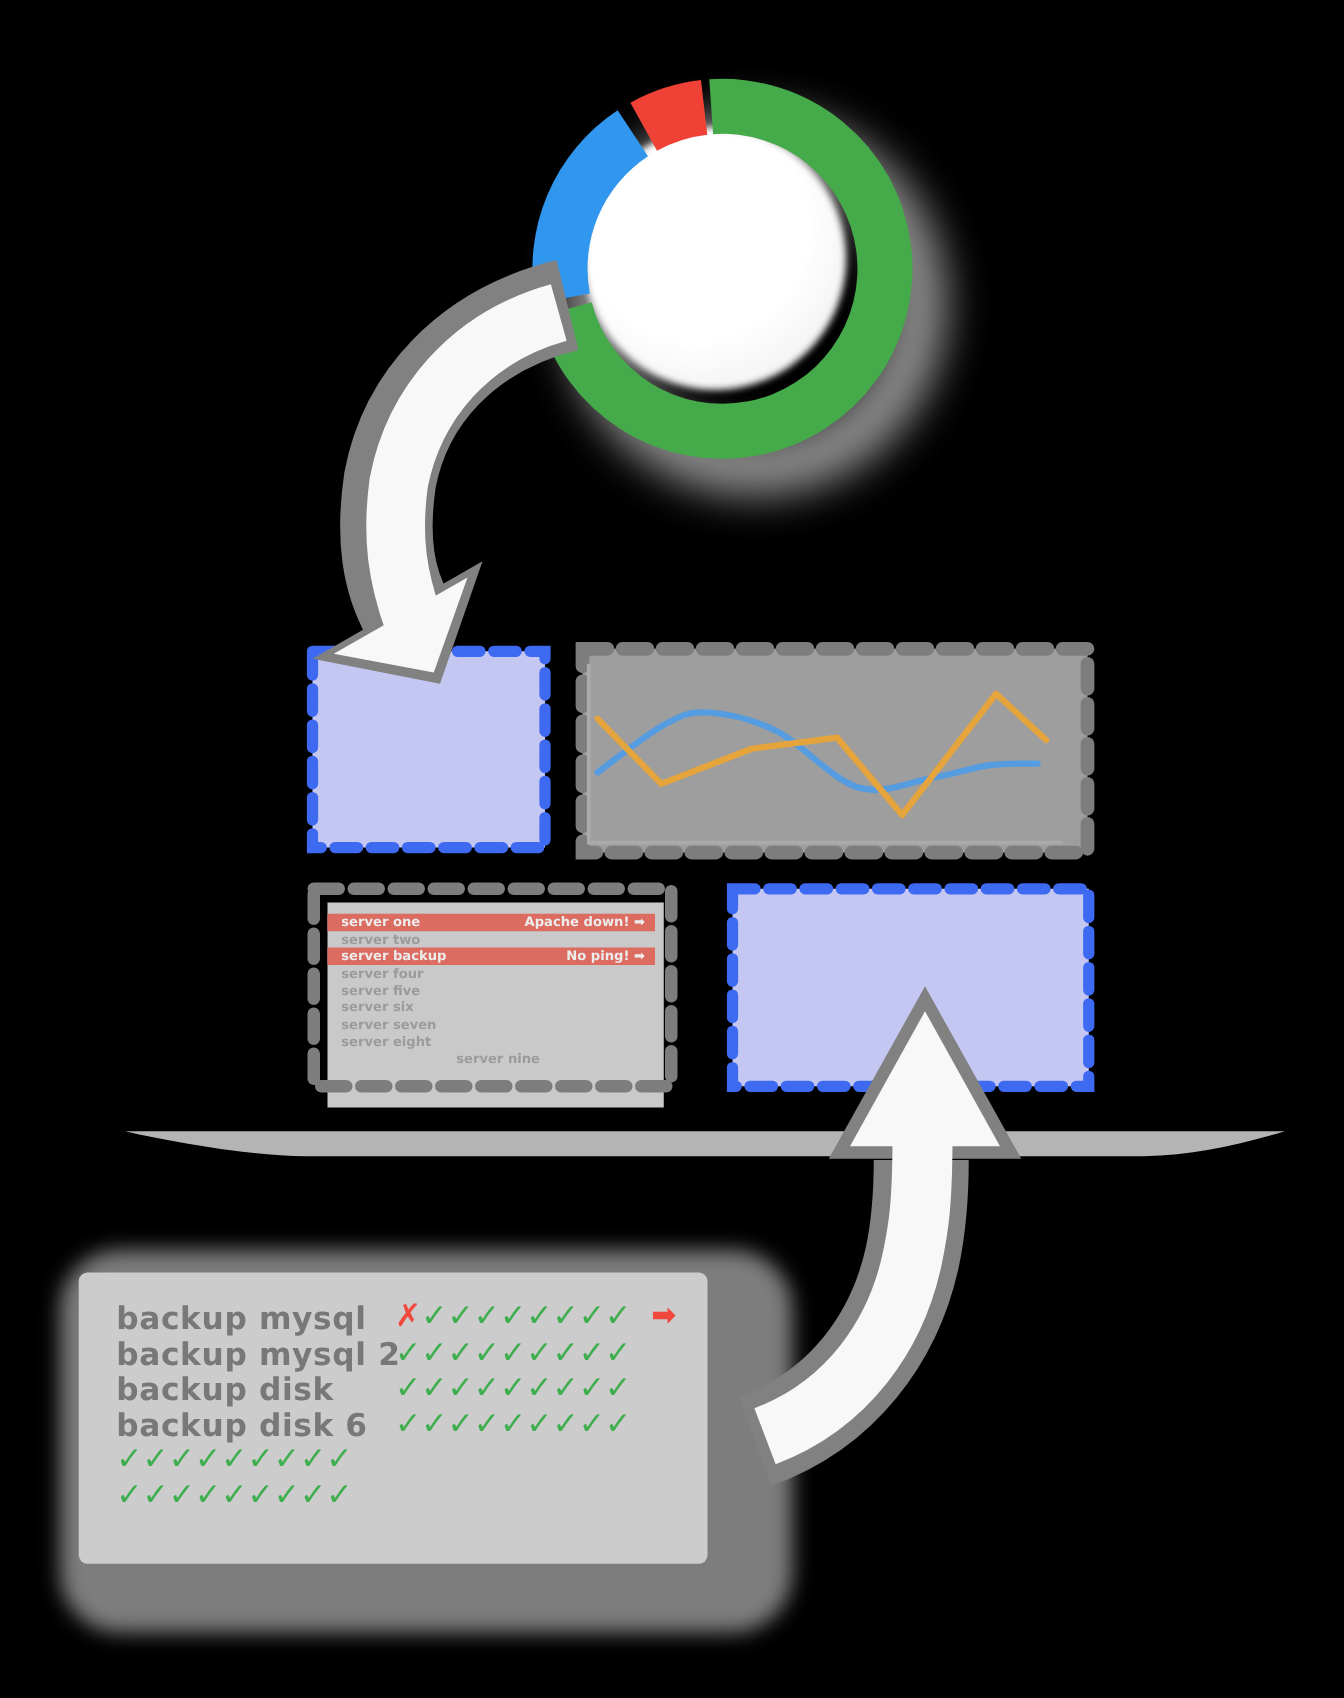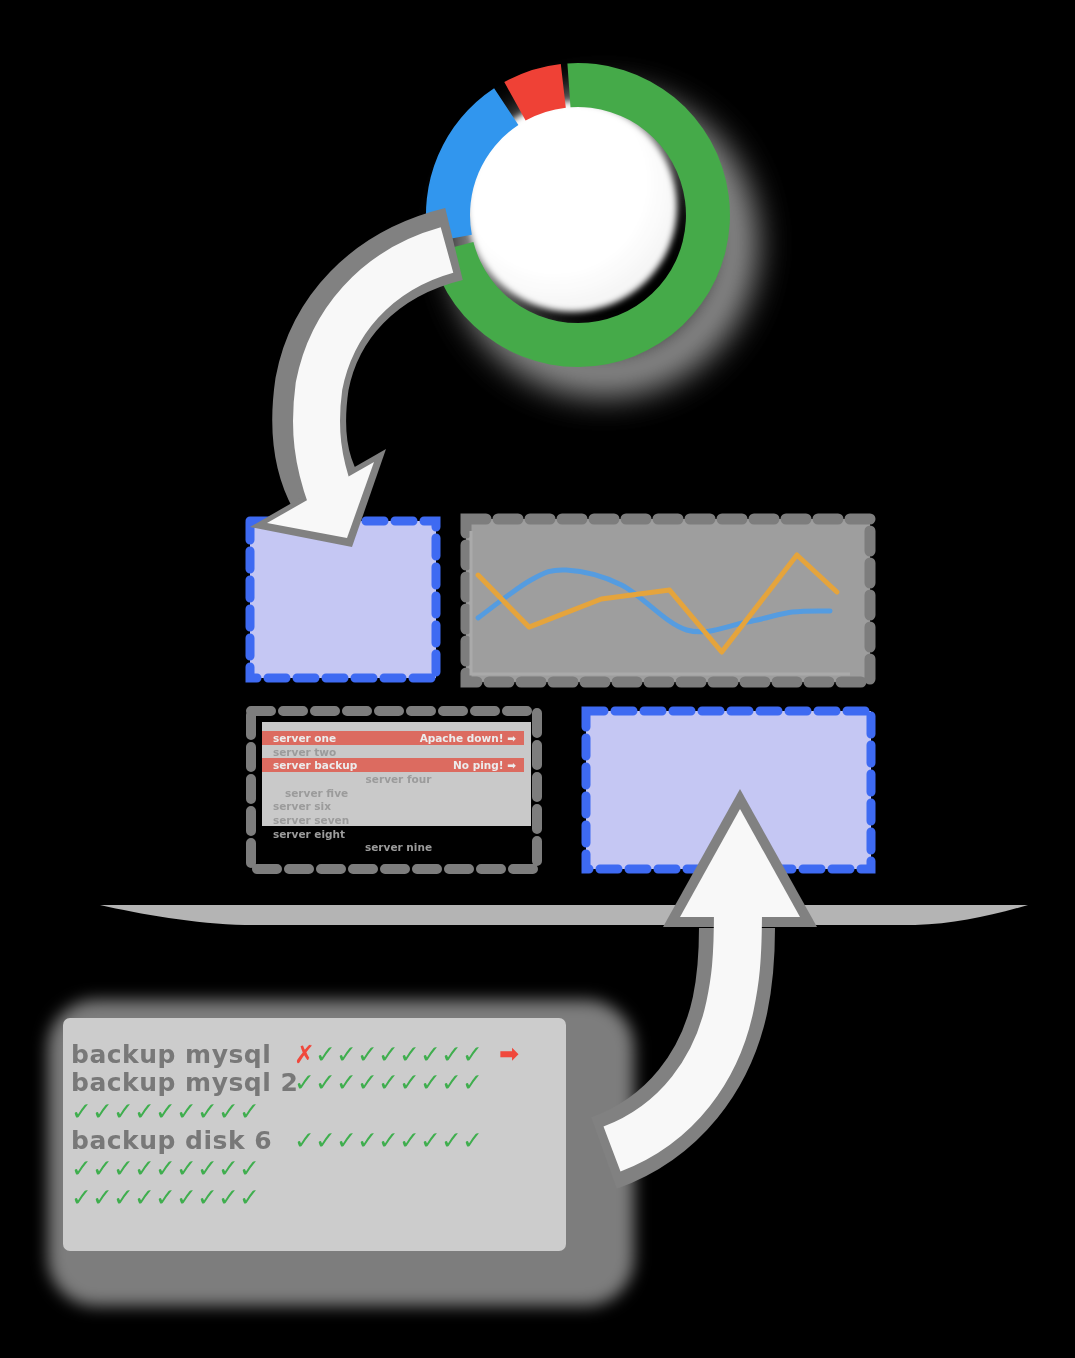--- a/index.html
+++ b/index.html
@@ -9,27 +9,27 @@
   }
   
   #backup-shadow{
     position:absolute;left:48px;top:1000px;width:586px;height:306px;
     border-radius:48px;filter:blur(8px);z-index:1;
   }
   #backup-panel{
     position:absolute;left:63px;top:1018px;width:503px;height:233px;
     border-radius:7px;z-index:2;box-sizing:border-box;padding-top:22px;
   }
-  .backup-row{height:28.6px;display:flex;align-items:center;padding-left:8px;}
+  .backup-row{height:28.6px;display:flex;padding-left:30px;}
   .backup-row .blabel{width:223px;font-size:25px;font-weight:bold;letter-spacing:0.5px;white-space:nowrap;}
   .backup-row .mark{display:inline-block;width:21px;font-size:25px;font-weight:bold;line-height:1;}
   .backup-row .row-arrow{font-size:24px;font-weight:bold;margin-left:16px;line-height:1;}
   
   #server-panel{
-    position:absolute;left:262px;top:722px;width:269px;height:104px;
+    position:absolute;left:262px;top:722px;width:269px;height:164px;
     z-index:2;box-sizing:border-box;padding-top:9px;
   }
   .server-row{height:13.7px;display:flex;align-items:center;margin-right:7px;
     font-size:10.5px;font-weight:bold;white-space:nowrap;}
   .server-row .slabel{padding-left:11px;flex:1;}
   .server-row .sstatus{padding-right:8px;}
   
   #main-svg{position:absolute;left:0;top:0;z-index:3;pointer-events:none;}
 </style>
 </head>
@@ -59,20 +59,21 @@
         <span class="mark" style="color: rgb(63, 174, 78);">✓</span>
         <span class="mark" style="color: rgb(63, 174, 78);">✓</span>
         <span class="mark" style="color: rgb(63, 174, 78);">✓</span>
         <span class="mark" style="color: rgb(63, 174, 78);">✓</span>
         <span class="mark" style="color: rgb(63, 174, 78);">✓</span>
         <span class="mark" style="color: rgb(63, 174, 78);">✓</span>
         <span class="mark" style="color: rgb(63, 174, 78);">✓</span>
         <span class="mark" style="color: rgb(63, 174, 78);">✓</span>
       </div>
       <div class="backup-row">
+        <span class="blabel" style="color: rgb(120, 120, 120);">backup disk</span>
         <span class="mark" style="color: rgb(63, 174, 78);">✓</span>
         <span class="mark" style="color: rgb(63, 174, 78);">✓</span>
         <span class="mark" style="color: rgb(63, 174, 78);">✓</span>
         <span class="mark" style="color: rgb(63, 174, 78);">✓</span>
         <span class="mark" style="color: rgb(63, 174, 78);">✓</span>
         <span class="mark" style="color: rgb(63, 174, 78);">✓</span>
         <span class="mark" style="color: rgb(63, 174, 78);">✓</span>
         <span class="mark" style="color: rgb(63, 174, 78);">✓</span>
         <span class="mark" style="color: rgb(63, 174, 78);">✓</span>
       </div>
@@ -117,24 +118,24 @@
         <span class="slabel">server one</span>
         <span class="sstatus">Apache down! ➡</span>
       </div>
       <div class="server-row" style="color: rgb(155, 155, 155);">
         <span class="slabel">server two</span>
       </div>
       <div class="server-row" style="background: rgb(220, 107, 96); color: rgb(236, 236, 236);">
         <span class="slabel">server backup</span>
         <span class="sstatus">No ping! ➡</span>
       </div>
-      <div class="server-row" style="color: rgb(155, 155, 155); text-align: center;">
+      <div class="server-row" style="color: rgb(155, 155, 155);">
         <span class="slabel">server four</span>
       </div>
-      <div class="server-row" style="color: rgb(155, 155, 155); padding-left: 12px;">
+      <div class="server-row" style="color: rgb(155, 155, 155);">
         <span class="slabel">server five</span>
       </div>
       <div class="server-row" style="color: rgb(155, 155, 155); align-items: center;">
         <span class="slabel">server six</span>
       </div>
       <div class="server-row" style="color: rgb(155, 155, 155);">
         <span class="slabel">server seven</span>
       </div>
       <div class="server-row" style="color: rgb(155, 155, 155);">
         <span class="slabel">server eight</span>

